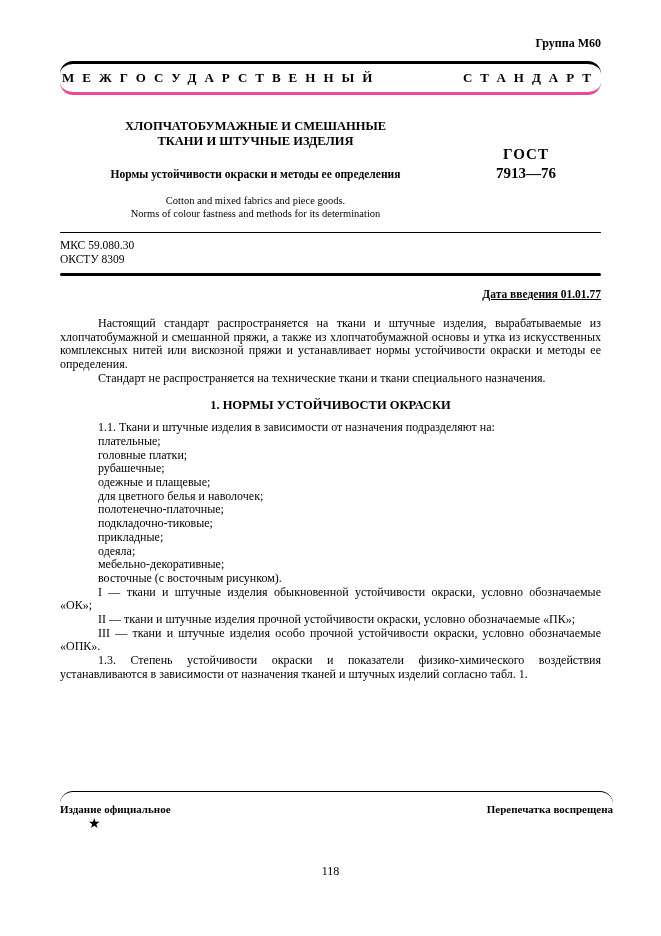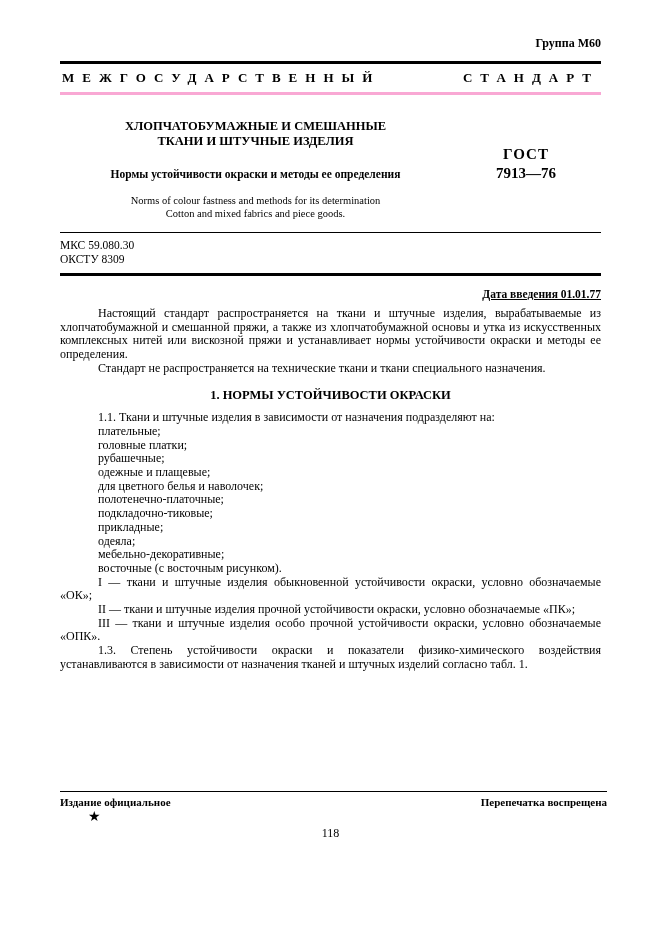--- a/index.html
+++ b/index.html
@@ -1,36 +1,36 @@
 <!DOCTYPE html>
 <html><head>
 <meta charset="utf-8">
 <style>
-  * { margin: 0; padding: 0; box-sizing: border-box; }
+  * { margin: 0; padding: 0; box-sizing: border-box; border-radius: 13px; }
   html, body { background: #ffffff; }
   .page {
     position: relative;
     width: 661px;
     height: 936px;
     margin: 0 auto;
     background: #ffffff;
     color: #000;
     font-family: "Liberation Serif", "DejaVu Serif", serif;
     padding: 36px 60px 0 60px;
     overflow: hidden;
   }
   .group-label {
     text-align: right;
     font-weight: bold;
     font-size: 12px;
   }
   .banner {
     margin-top: 10px;
     border-top: 3px solid #000;
-    border-bottom: 3px solid #f9a8d4;
+    border-bottom: 3px solid #ec4899;
     padding: 6px 2px 6px 2px;
     display: flex;
     justify-content: space-between;
     font-weight: bold;
     font-size: 13px;
   }
   .banner span { letter-spacing: 8px; white-space: nowrap; }
   .title-row {
     display: flex;
     margin-top: 24px;
@@ -72,62 +72,62 @@
     line-height: 1.2;
   }
   .effective-date {
     margin-top: 12px;
     text-align: right;
     font-weight: bold;
     font-size: 11.5px;
     text-decoration: underline;
   }
   .body-text {
-    margin-top: 7px;
+    margin-top: 17px;
     font-size: 12px;
     line-height: 1.14;
   }
   .para {
     text-indent: 38px;
     text-align: justify;
   }
   .section-heading {
     text-align: center;
     font-weight: bold;
     font-size: 12.5px;
     margin: 13px 0 9px 0;
   }
   .list-item {
     margin-left: 38px;
   }
   .footer {
     position: absolute;
     left: 60px;
-    right: 54px;
+    right: 48px;
     top: 791px;
     border-top: 1px solid #000;
-    padding-top: 4px;
+    padding-top: 11px;
   }
   .footer-row {
     display: flex;
     justify-content: space-between;
     font-weight: bold;
     font-size: 11px;
   }
   .star {
     margin-left: 28px;
     margin-top: 2px;
     font-size: 14px;
     line-height: 1;
   }
   .page-number {
     position: absolute;
     left: 0;
     right: 0;
-    top: 826px;
+    top: 864px;
     text-align: center;
     font-size: 12px;
   }
 </style>
 </head>
 <body>
 
 <div class="page">
 
   <div class="group-label">Группа М60</div>
@@ -138,22 +138,22 @@
   </div>
 
   <div class="title-row">
     <div class="title-left">
       <div class="title-ru">
         <div>ХЛОПЧАТОБУМАЖНЫЕ И СМЕШАННЫЕ</div>
         <div>ТКАНИ И ШТУЧНЫЕ ИЗДЕЛИЯ</div>
       </div>
       <div class="subtitle">Нормы устойчивости окраски и методы ее определения</div>
       <div class="title-en">
+        <div>Cotton and mixed fabrics and piece goods.</div>
         <div>Norms of colour fastness and methods for its determination</div>
-        <div>Cotton and mixed fabrics and piece goods.</div>
       </div>
     </div>
     <div class="title-right">
       <div class="gost-label">ГОСТ</div>
       <div class="gost-number">7913—76</div>
     </div>
   </div>
 
   <div class="rule-thin"></div>
 

